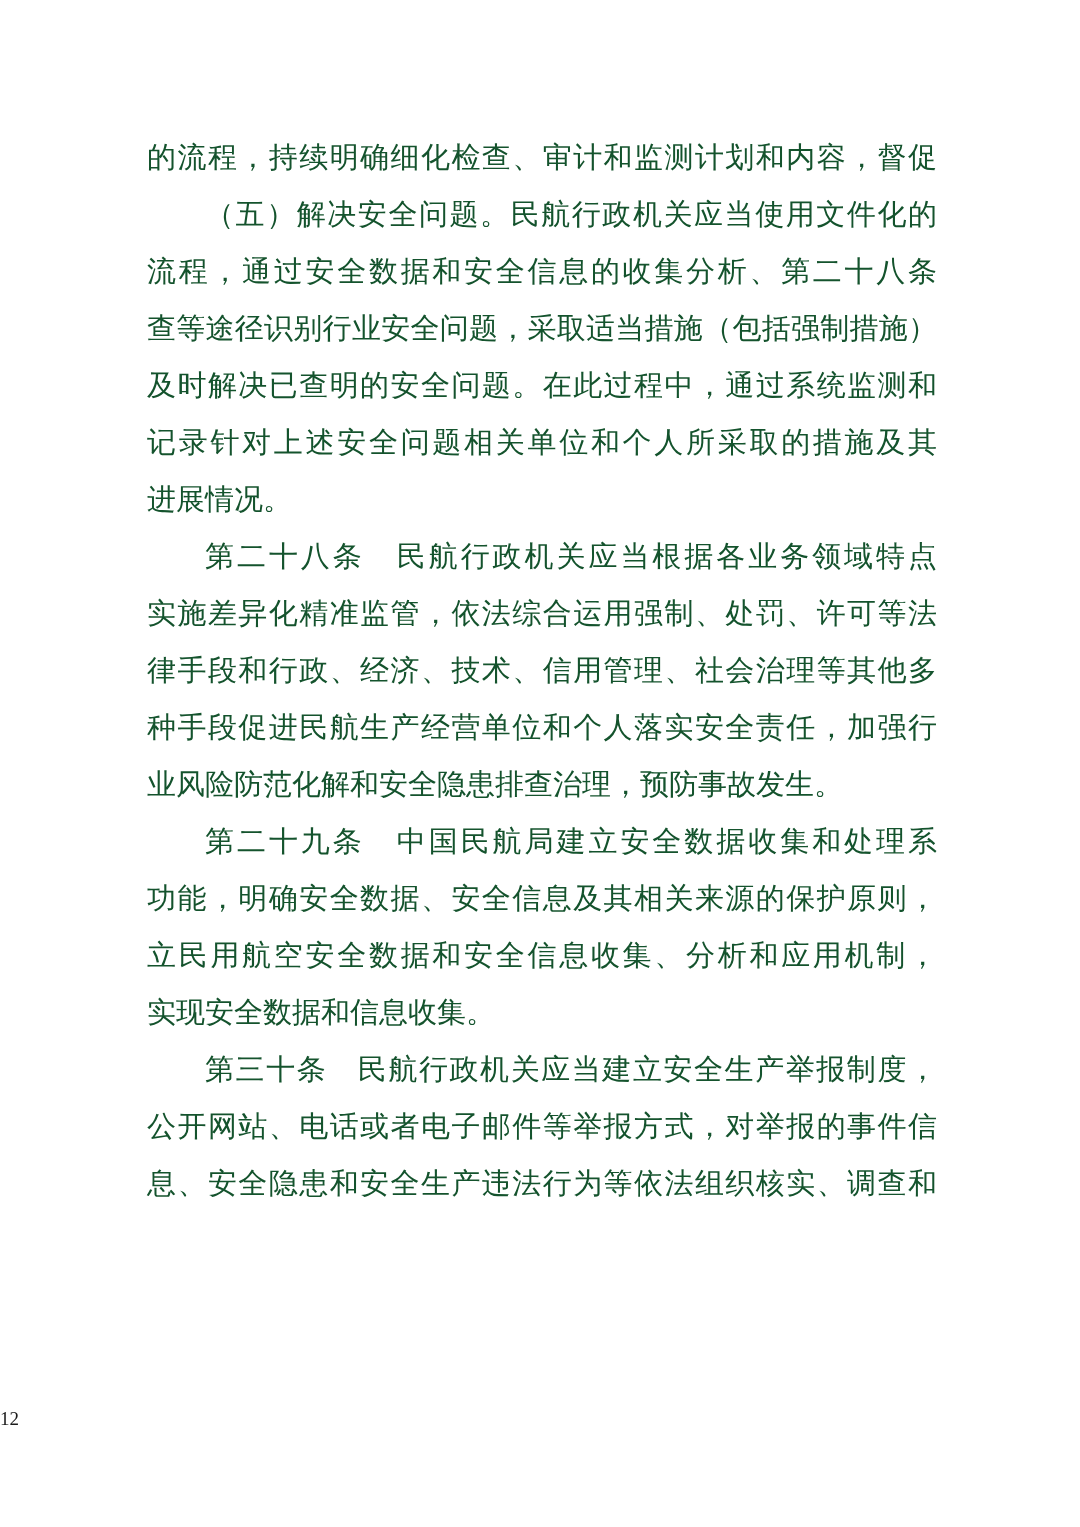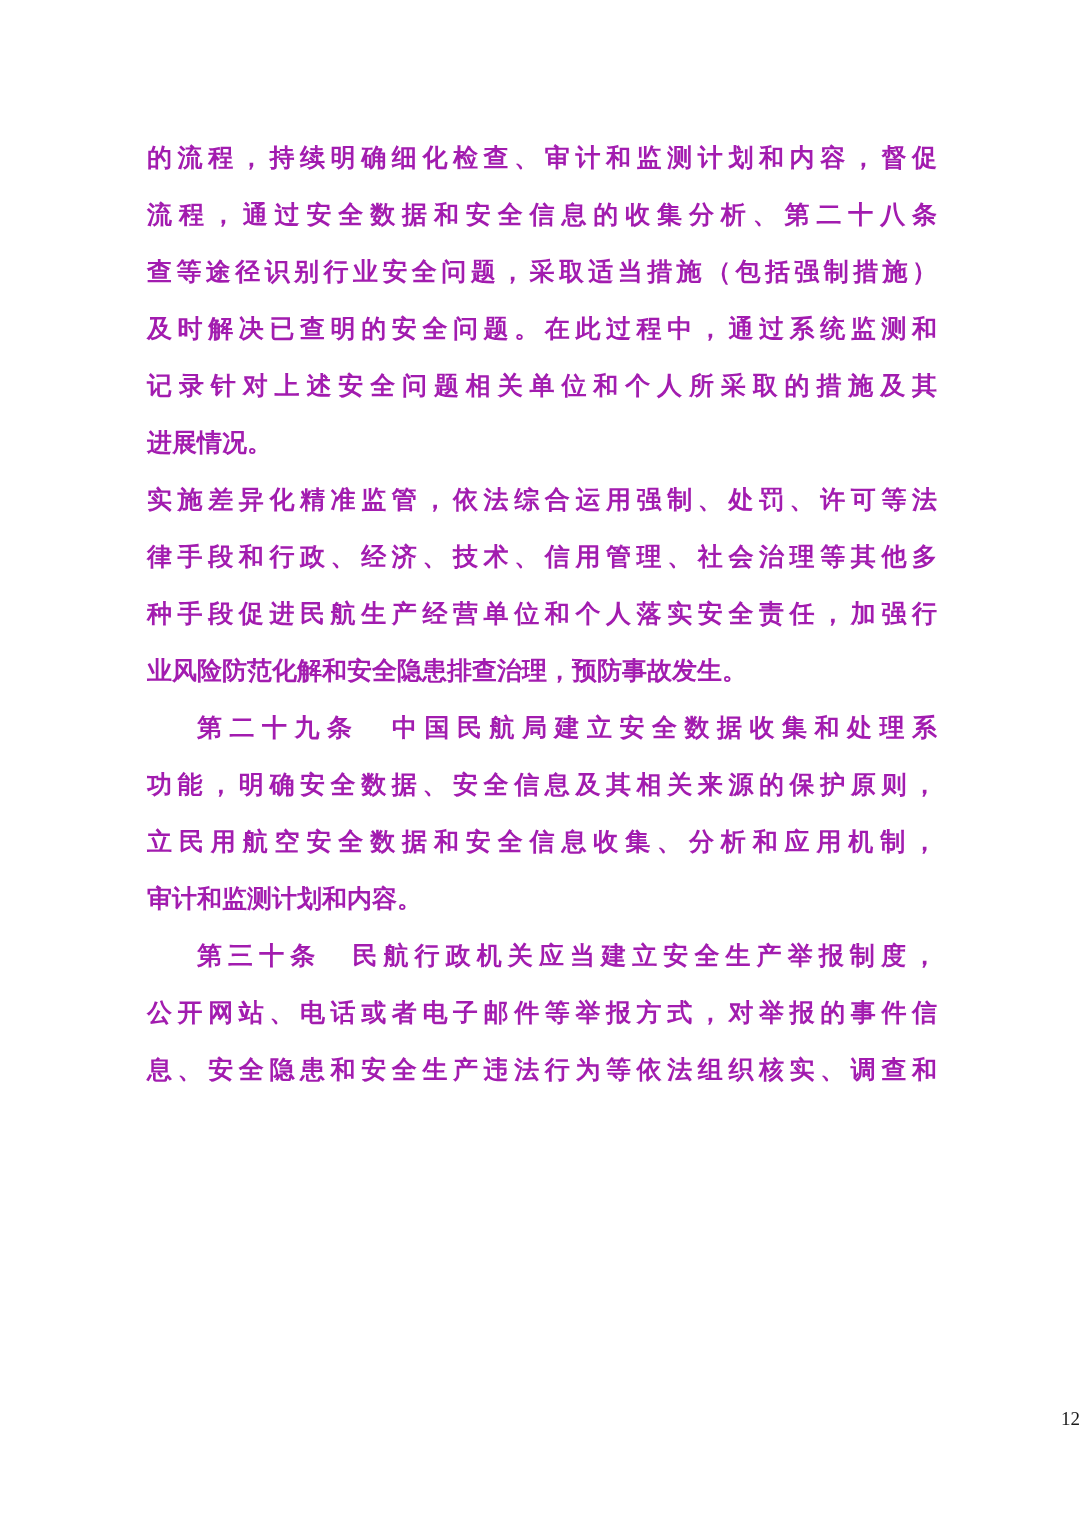--- a/index.html
+++ b/index.html
@@ -15,64 +15,66 @@
     overflow: hidden;
     font-family: "Liberation Sans", sans-serif;
   }
   .content {
     position: absolute;
     left: 147px;
     top: 129px;
     width: 790px;
   }
   .line {
-    font-size: 25px;
+    font-size: 29px;
     line-height: 57px;
-    font-weight: 700;
-    color: #a21caf;
+    font-weight: 400;
+    color: #14532d;
     text-align: justify;
     text-align-last: justify;
     white-space: nowrap;
     letter-spacing: 0;
   }
   .line.last {
     text-align: right;
     text-align-last: left;
   }
   .line.indent {
     text-indent: 2em;
   }
   .page-number {
     position: absolute;
     left: 0;
     top: 1408px;
     width: 100%;
-    text-align: right;
+    text-align: left;
     font-family: "Liberation Serif", serif;
     font-size: 19px;
     color: #1a1a1a;
   }
 </style>
 </head>
 <body>
 
 <div class="page">
   <div class="content">
       <div class="line">的流程，持续明确细化检查、审计和监测计划和内容，督促</div>
+      <div class="line indent">（五）解决安全问题。民航行政机关应当使用文件化的</div>
       <div class="line">流程，通过安全数据和安全信息的收集分析、第二十八条</div>
       <div class="line">查等途径识别行业安全问题，采取适当措施（包括强制措施）</div>
       <div class="line">及时解决已查明的安全问题。在此过程中，通过系统监测和</div>
       <div class="line">记录针对上述安全问题相关单位和个人所采取的措施及其</div>
       <div class="line last">进展情况。</div>
+      <div class="line indent">第二十八条　民航行政机关应当根据各业务领域特点</div>
       <div class="line">实施差异化精准监管，依法综合运用强制、处罚、许可等法</div>
       <div class="line">律手段和行政、经济、技术、信用管理、社会治理等其他多</div>
       <div class="line">种手段促进民航生产经营单位和个人落实安全责任，加强行</div>
       <div class="line last">业风险防范化解和安全隐患排查治理，预防事故发生。</div>
       <div class="line indent">第二十九条　中国民航局建立安全数据收集和处理系</div>
       <div class="line">功能，明确安全数据、安全信息及其相关来源的保护原则，</div>
       <div class="line">立民用航空安全数据和安全信息收集、分析和应用机制，</div>
-      <div class="line last">审计和监测计划和内容。</div>
+      <div class="line last">实现安全数据和信息收集。</div>
       <div class="line indent">第三十条　民航行政机关应当建立安全生产举报制度，</div>
       <div class="line">公开网站、电话或者电子邮件等举报方式，对举报的事件信</div>
       <div class="line">息、安全隐患和安全生产违法行为等依法组织核实、调查和</div>
     </div>
   <div class="page-number">12</div>
 </div>
 
 </body></html>

